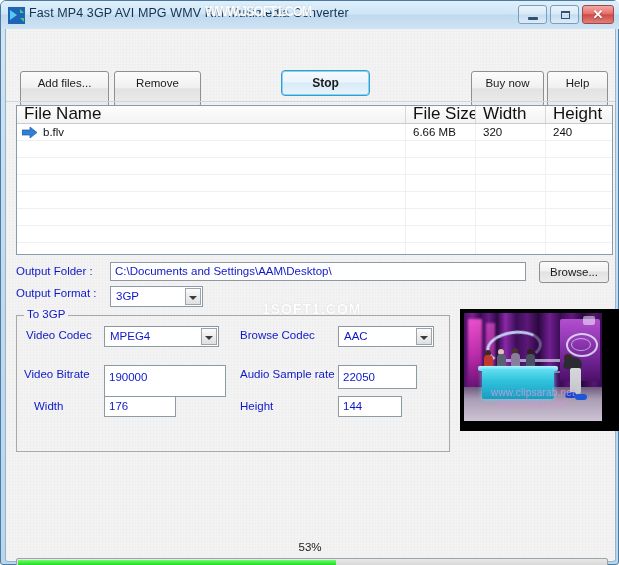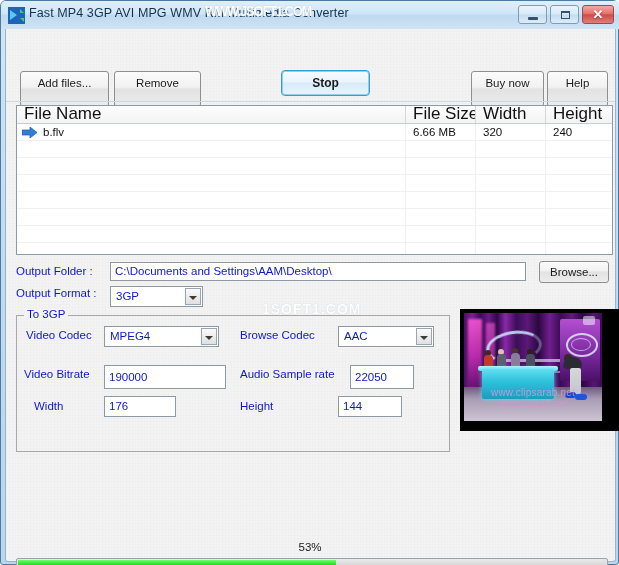--- a/index.html
+++ b/index.html
@@ -336,22 +336,22 @@
   #lbl-vcodec  { left: 20px;  top: 300px; }
   #lbl-acodec  { left: 234px; top: 300px; }
   #lbl-vbit    { left: 18px;  top: 339px; }
   #lbl-arate   { left: 234px; top: 339px; }
   #lbl-width   { left: 28px;  top: 371px; }
   #lbl-height  { left: 234px; top: 371px; }
 
   #cb-vcodec { left: 98px;  top: 297px; width: 115px; height: 21px; }
   #cb-acodec { left: 332px; top: 297px; width: 96px;  height: 21px; }
 
-  #tx-vbit  { left: 98px;  top: 336px; width: 122px; height: 24px; line-height: 22px; }
-  #tx-arate { left: 344px; top: 336px; width: 64px;  height: 24px; line-height: 22px; }
+  #tx-vbit  { left: 98px;  top: 336px; width: 122px; height: 32px; line-height: 22px; }
+  #tx-arate { left: 332px; top: 336px; width: 79px;  height: 24px; line-height: 22px; }
   #tx-width { left: 98px;  top: 367px; width: 72px;  height: 21px; line-height: 19px; }
   #tx-height{ left: 332px; top: 367px; width: 64px;  height: 21px; line-height: 19px; }
 
   
   #preview-frame {
     position: absolute;
     left: 454px; top: 280px;
     width: 146px; height: 122px;
     background: #000000;
     overflow: hidden;

